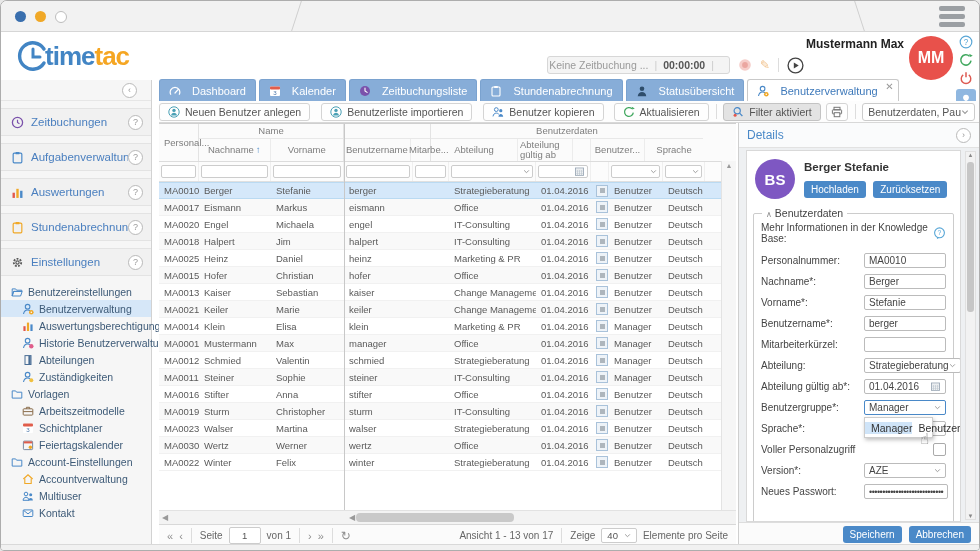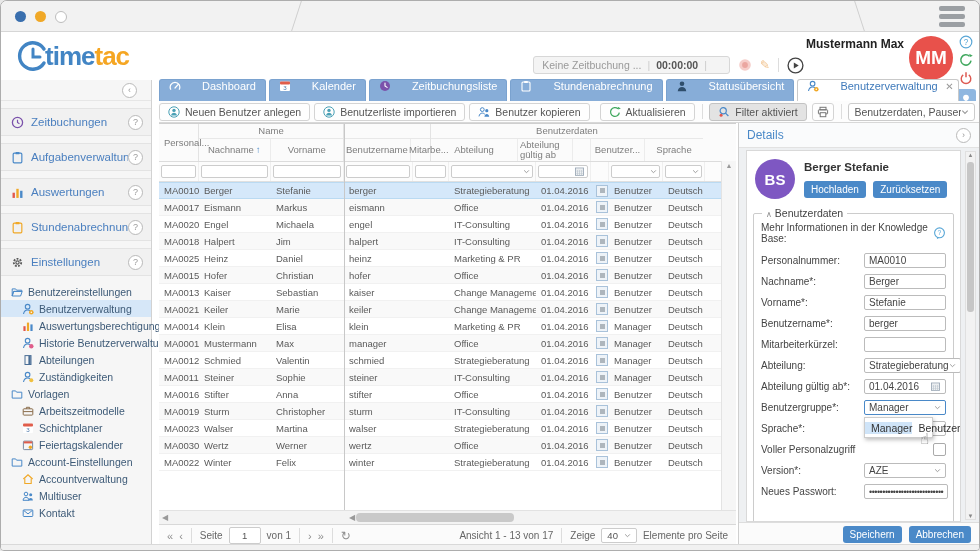--- a/index.html
+++ b/index.html
@@ -18,47 +18,47 @@
   .burger i{display:block;height:5px;border-radius:2px;background:#9b9fa3;margin-bottom:3px;}
   
   .header{position:absolute;left:0;top:31px;width:100%;height:47px;background:#fff;}
   .logo{position:absolute;left:16px;top:4px;height:40px;display:flex;align-items:center;}
   .logo svg{margin-right:-4px;}
   .logo .lt1{font-size:26px;font-weight:bold;color:#4285c4;letter-spacing:-1px;}
   .logo .lt2{font-size:26px;font-weight:bold;color:#f5a623;letter-spacing:-1px;}
   .username{position:absolute;right:75px;top:5px;font-size:12px;font-weight:bold;color:#222;}
   .timerbar{position:absolute;right:175px;top:24px;display:flex;align-items:center;gap:8px;}
   .timerbox{display:flex;align-items:center;gap:6px;background:#f4f4f4;border:1px solid #d7d7d7;border-radius:3px;
-            padding:2px 8px;font-size:10.5px;color:#9a9a9a;}
+            padding:2px 1px;font-size:10.5px;color:#9a9a9a;}
   .timerbox .tval{color:#555;font-weight:bold;}
   .timerbox .sep{color:#ccc;}
   .tsep{width:1px;height:14px;background:#ddd;}
   .avatar{position:absolute;right:26px;top:4px;width:44px;height:44px;border-radius:50%;background:#e8514b;
-          color:#fff;font-size:19px;font-weight:bold;display:flex;align-items:center;justify-content:center;}
+          color:#fff;font-size:16px;font-weight:bold;display:flex;align-items:center;justify-content:center;}
   
   .rail{position:absolute;right:0;top:31px;width:26px;height:78px;display:flex;flex-direction:column;align-items:center;gap:4px;padding-top:3px;}
   .rail .ric{width:14px;height:14px;}
   .bulbbtn{width:20px;height:19px;background:#8fb7e0;border-radius:3px;display:flex;align-items:center;justify-content:center;}
   
   .sidebar{position:absolute;left:0;top:79px;width:151px;height:466px;background:#f6f6f6;border-right:1px solid #d2d2d2;box-sizing:border-box;}
   .side-collapse{height:20px;display:flex;justify-content:flex-end;align-items:center;padding-right:14px;border-bottom:1px solid #e6e6e6;}
   .circ{width:13px;height:13px;border-radius:50%;border:1px solid #b9b9b9;color:#9a9a9a;font-size:9px;
         display:inline-flex;align-items:center;justify-content:center;line-height:1;background:#fff;}
   .sec{display:flex;align-items:center;height:26px;margin:7px 0;background:#f1f1f1;border-top:1px solid #e3e3e3;
        border-bottom:1px solid #e3e3e3;padding:0 8px 0 10px;cursor:pointer;}
   .sec .ic{width:13px;height:13px;margin-right:7px;flex:none;}
   .sec .lbl{flex:1;font-size:11.5px;color:#4a7fbf;white-space:nowrap;overflow:hidden;}
   .tree{margin-top:6px;}
   .trow{display:flex;align-items:center;height:17px;font-size:10.5px;color:#3d5a77;padding-left:10px;cursor:pointer;white-space:nowrap;}
   .trow.lvl1{padding-left:21px;}
   .trow .ic{width:12px;height:12px;margin-right:5px;flex:none;}
   .trow.sel{background:#d6e7f8;}
   
   .tabbar{position:absolute;left:158px;top:79px;height:21px;display:flex;align-items:flex-end;gap:3px;}
-  .tab{display:flex;align-items:flex-start;gap:21px;height:21px;padding:0 9px;background:#87add8;border:1px solid #7aa2cf;
+  .tab{display:flex;align-items:center;gap:11px;height:21px;padding:0 9px;background:#87add8;border:1px solid #7aa2cf;
        border-bottom:none;border-radius:3px 3px 0 0;color:#fff;font-size:11px;cursor:pointer;white-space:nowrap;}
   .tab .ic{width:12px;height:12px;}
   .tab.active{background:#fff;border-color:#c9c9c9;color:#3e79ba;position:relative;padding-right:20px;}
   .tab.active .closex{position:absolute;right:4px;top:1px;font-size:10px;color:#999;}
   
   .toolbar{position:absolute;left:158px;top:100px;width:820px;height:22px;background:#fdfdfd;border-bottom:1px solid #d8d8d8;
            display:flex;align-items:center;gap:5px;font-size:10.5px;color:#555;box-sizing:border-box;padding-right:4px;}
   .tbtn{display:flex;align-items:center;gap:5px;background:#fefefe;border:1px solid #d4d4d4;border-radius:3px;
         padding:2px 8px;cursor:pointer;white-space:nowrap;}
   .tbtn .ic{width:12px;height:12px;}
@@ -477,21 +477,21 @@
             <circle cx="9.3" cy="9.2" r="2.3" fill="#f0a827"></circle>
             <circle cx="9.3" cy="9.2" r="0.8" fill="#fff"></circle>
           </svg>
         </span>
     <span>Benutzerverwaltung</span>
         <span class="closex">✕</span>
       </span>
     </div>
 
   <div class="toolbar">
-    <span id="tb-left" style="display:flex;gap:4px;align-items:center">
+    <span id="tb-left" style="display:flex;gap:11px;align-items:center">
         <span class="tbtn">
      <span class="ic">
             <svg viewBox="0 0 12 12">
               <circle cx="6" cy="6" r="5.2" fill="none" stroke="#4aa0b5"></circle>
               <circle cx="6" cy="4.4" r="1.7" fill="#4aa0b5"></circle>
               <path d="M3 9.5c.4-1.8 1.5-2.7 3-2.7s2.6.9 3 2.7z" fill="#4aa0b5"></path>
             </svg>
           </span>
           <span>Neuen Benutzer anlegen</span>
         </span>

